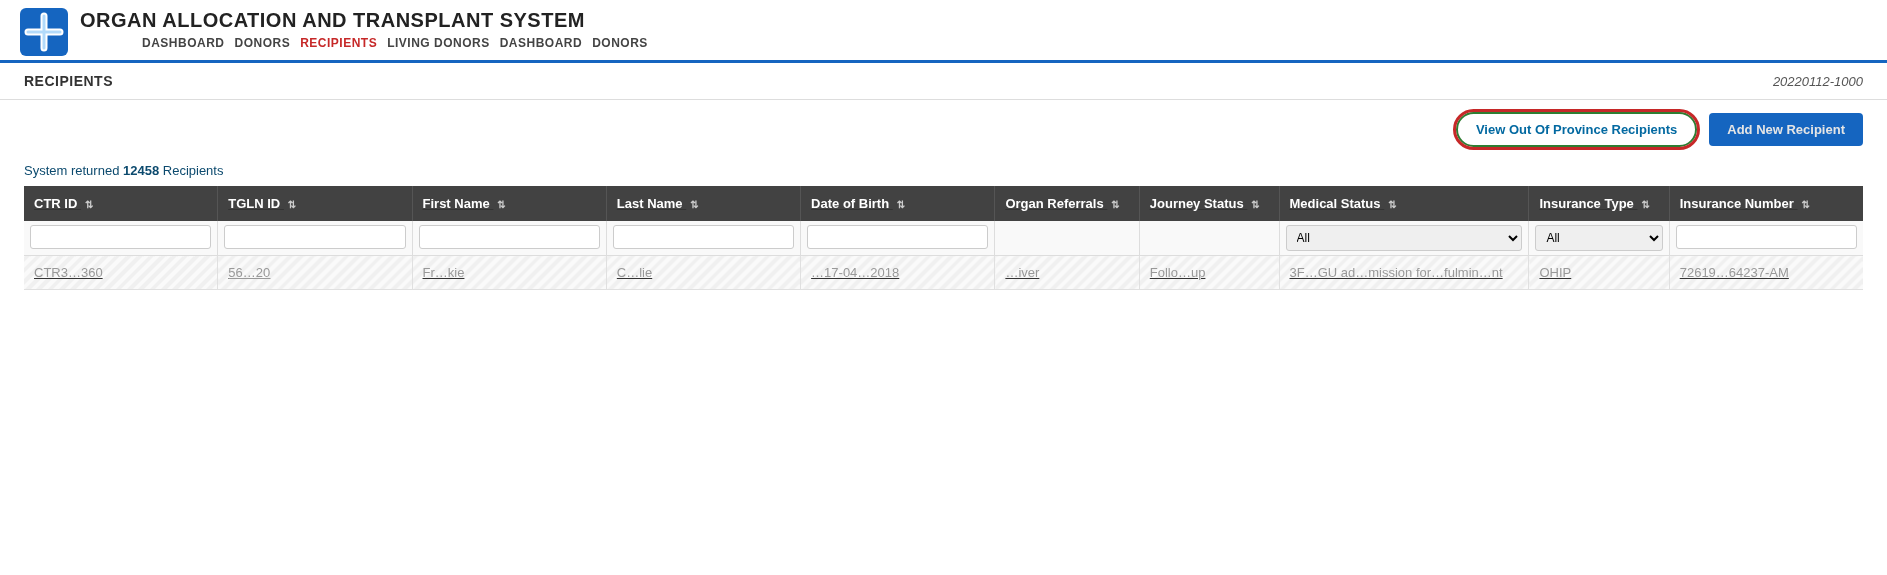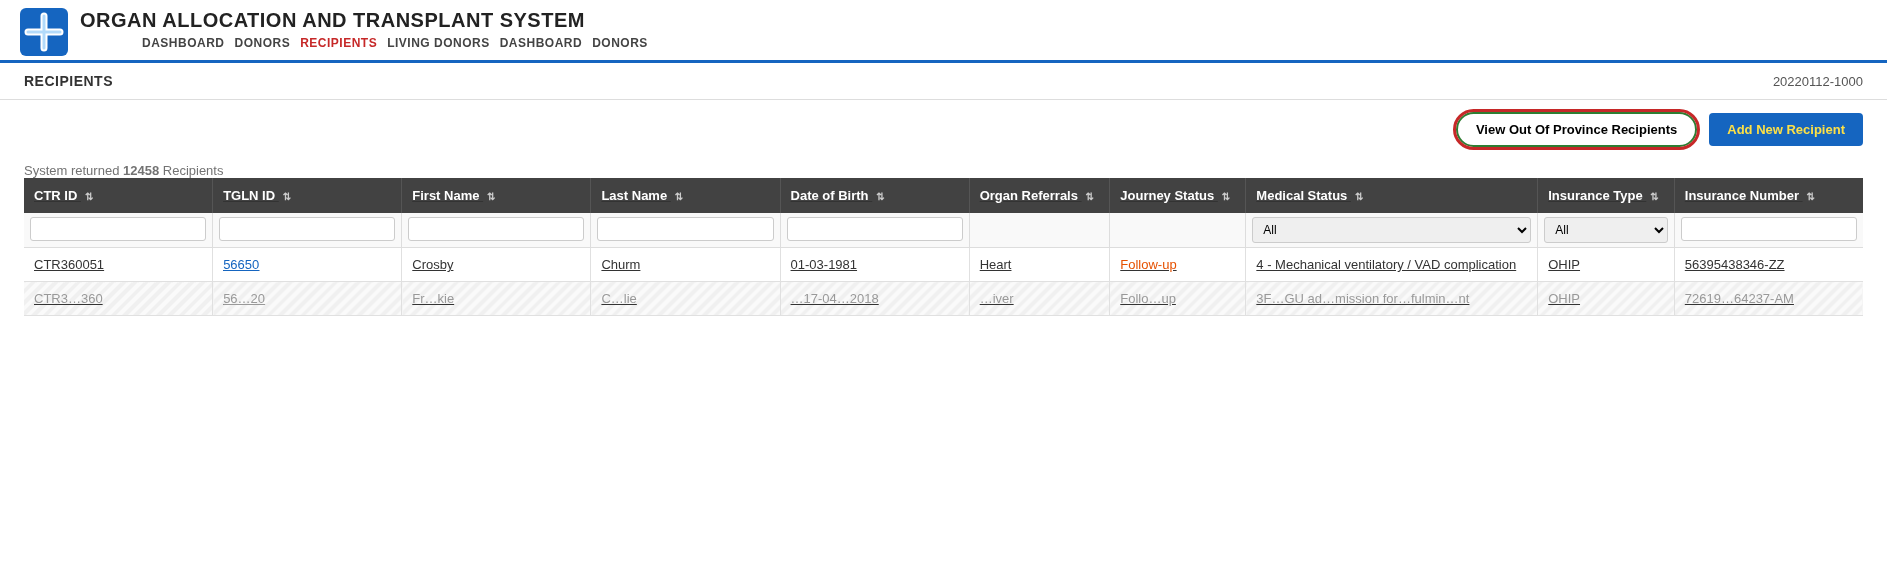--- a/index.html
+++ b/index.html
@@ -108,64 +108,65 @@
     }
     .page-title {
       font-size: 14px;
       font-weight: bold;
       color: #333;
       letter-spacing: 0.5px;
     }
     .record-id {
       font-size: 13px;
       color: #555;
+      font-style: italic;
     }
 
     
     .action-bar {
       display: flex;
       justify-content: flex-end;
       align-items: center;
       padding: 12px 24px;
       gap: 12px;
     }
     .btn-outline-green {
       background: #fff;
       border: 2px solid #2e7d32;
-      color: #000000;
+      color: #0369a1;
       padding: 8px 18px;
       border-radius: 22px;
       font-size: 13px;
       font-weight: bold;
       cursor: pointer;
       position: relative;
     }
     .btn-outline-green::before {
       content: '';
       position: absolute;
       inset: -5px;
       border: 3px solid #c62828;
       border-radius: 28px;
     }
     .btn-primary {
       background: #1565c0;
-      color: #fde047;
+      color: #e5e5e5;
       border: none;
       padding: 9px 18px;
       border-radius: 4px;
       font-size: 13px;
       font-weight: bold;
       cursor: pointer;
     }
 
     
     .result-summary {
-      padding: 4px 24px 0 24px;
-      font-size: 13px;
-      color: #737373;
+      padding: 4px 24px 8px 24px;
+      font-size: 13px;
+      color: #0c4a6e;
     }
     .result-summary strong {
       font-weight: bold;
     }
 
     
     .table-wrapper {
       overflow-x: auto;
       padding: 0 24px;
       text-decoration: underline;
@@ -304,32 +305,20 @@
           <td><input type="text" style=""></td>
           <td><input type="text" style=""></td>
           <td><input type="text" style=""></td>
           <td><input type="text" style=""></td>
           <td><input type="text" style=""></td>
           <td></td>
           <td></td>
           <td><select><option>All</option></select></td>
           <td><select><option>All</option></select></td>
           <td><input type="text" style=""></td>
-        </tr>
-        <tr>
-          <td>CTR360051</td>
-          <td class="link-cell">56650</td>
-          <td>Crosby</td>
-          <td>Churm</td>
-          <td>01-03-1981</td>
-          <td>Heart</td>
-          <td class="followup-cell">Follow-up</td>
-          <td>4 - Mechanical ventilatory / VAD complication</td>
-          <td>OHIP</td>
-          <td>56395438346-ZZ</td>
         </tr>
         <tr class="partial-row">
           <td>CTR3…360</td>
           <td class="link-cell">56…20</td>
           <td>Fr…kie</td>
           <td>C…lie</td>
           <td>…17-04…2018</td>
           <td>…iver</td>
           <td class="followup-cell">Follo…up</td>
           <td>3F…GU ad…mission for…fulmin…nt</td>

